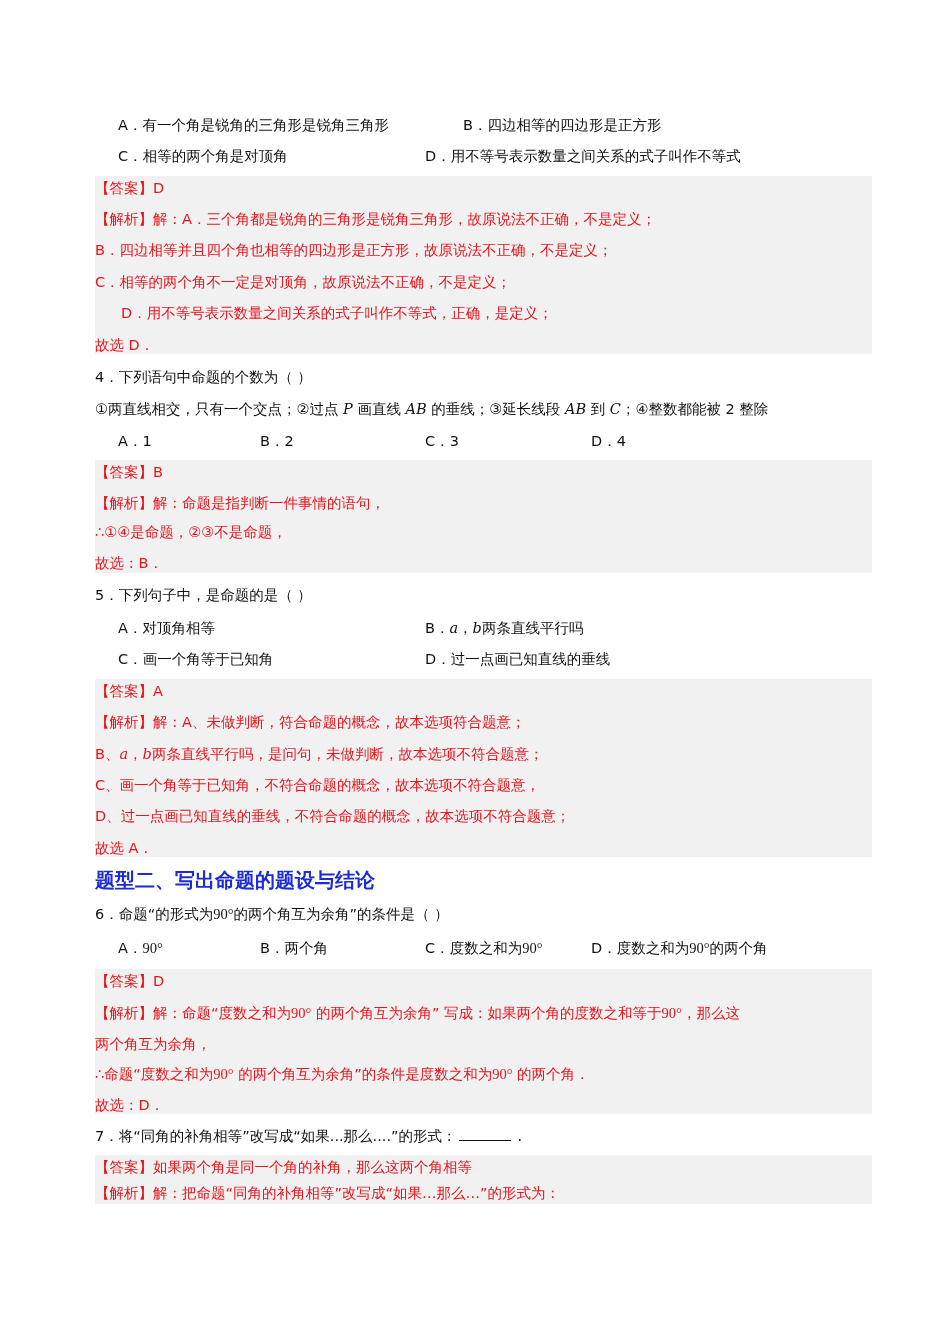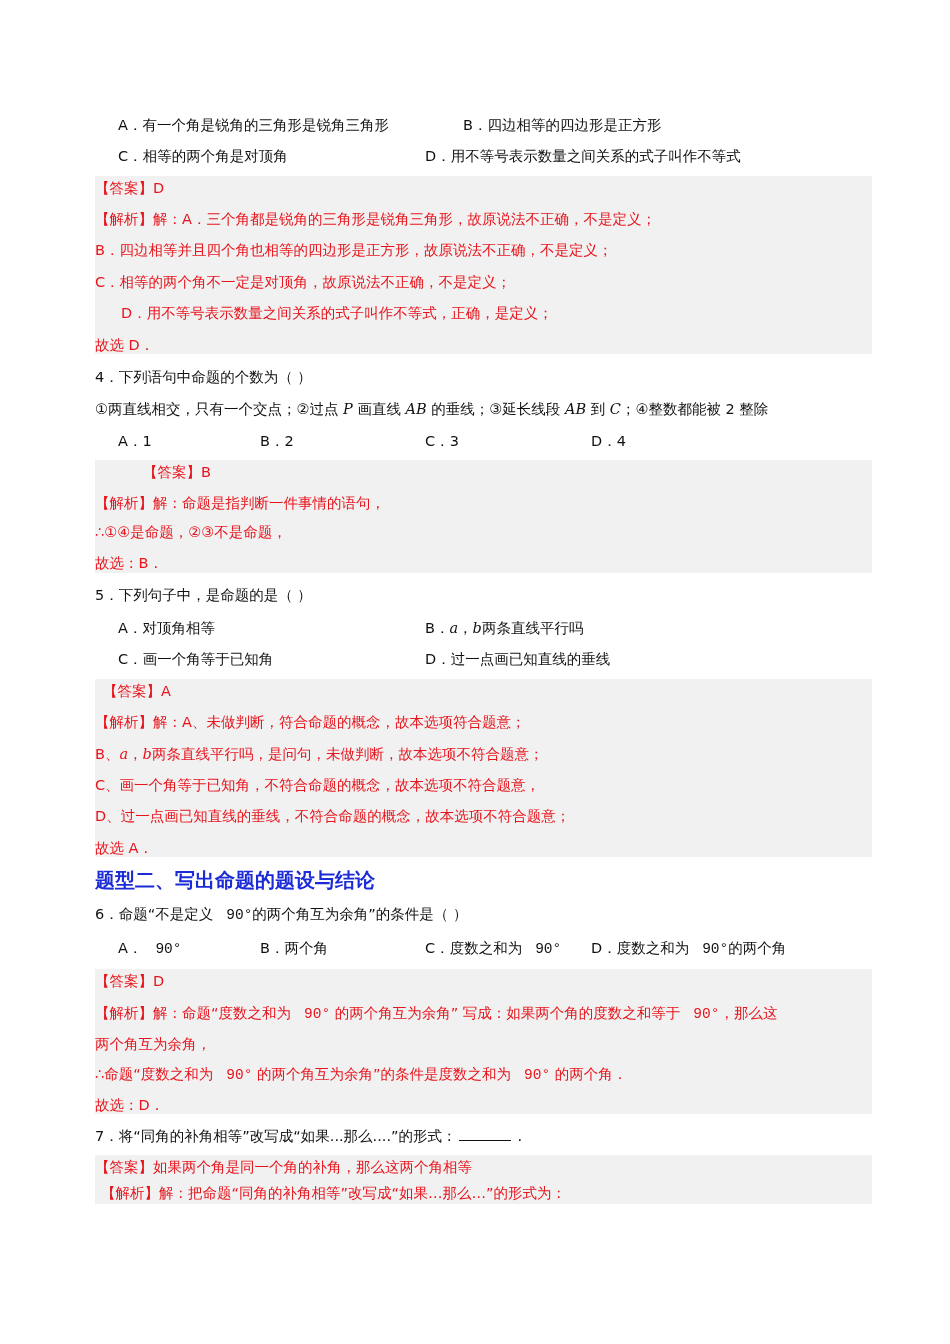--- a/index.html
+++ b/index.html
@@ -10,21 +10,21 @@
     }
     .page { position: absolute; left: 8px; top: 0; width: 950px; height: 1344px; }
     .line { position: absolute; white-space: nowrap; line-height: 20px; }
     .opt { position: absolute; white-space: nowrap; line-height: 20px; }
     .box {
       position: absolute; left: 87px; width: 777px; background: #f1f1f1;
     }
     .red { color: #e8141c; }
     .heading { color: #1b2bd6; font-weight: bold; font-size: 20px; }
     .it { font-family: "DejaVu Serif", "Liberation Serif", serif; font-style: italic; }
-    .deg { font-family: Liberation Mono, monospace; padding-left: 13px; }
+    .deg { font-family: Liberation Serif, serif; }
     .blank { display: inline-block; width: 52px; border-bottom: 1.5px solid #111; height: 14px; vertical-align: baseline; margin: 0 2px; }
   </style>
 </head>
 <body>
 
 <div class="page">
 
   <div class="opt" style="left:110px; top:115px;">
     <span>A．</span><span>有一个角是锐角的三角形是锐角三角形</span>
   </div>
@@ -70,21 +70,21 @@
     <span>B．</span><span>2</span>
   </div>
   <div class="opt" style="left:417px; top:431px;">
     <span>C．</span><span>3</span>
   </div>
   <div class="opt" style="left:583px; top:431px;">
     <span>D．</span><span>4</span>
   </div>
 
   <div class="box" style="top:460px; height:113px;"></div>
-  <div class="line red" style="left:87px; top:462px;padding-left:48px;">
+  <div class="line red" style="left:87px; top:462px;">
     <span>【答案】</span><span>B</span>
   </div>
   <div class="line red" style="left:87px; top:493px;">
     <span>【解析】</span><span>解：命题是指判断一件事情的语句，</span>
   </div>
   <div class="line red" style="left:87px; top:522px;">∴①④是命题，②③不是命题，</div>
   <div class="line red" style="left:87px; top:553px;">故选：B．</div>
 
   <div class="line" style="left:87px; top:585px;">
     <span>5．</span><span>下列句子中，是命题的是（    ）</span>
@@ -96,37 +96,37 @@
     <span>B．</span><span class="it">a</span><span>，</span><span class="it">b</span><span>两条直线平行吗</span>
   </div>
   <div class="opt" style="left:110px; top:649px;">
     <span>C．</span><span>画一个角等于已知角</span>
   </div>
   <div class="opt" style="left:417px; top:649px;">
     <span>D．</span><span>过一点画已知直线的垂线</span>
   </div>
 
   <div class="box" style="top:679px; height:178px;"></div>
-  <div class="line red" style="left:87px; top:681px;padding-left:8px;">
+  <div class="line red" style="left:87px; top:681px;">
     <span>【答案】</span><span>A</span>
   </div>
   <div class="line red" style="left:87px; top:712px;">
     <span>【解析】</span><span>解：A、未做判断，符合命题的概念，故本选项符合题意；</span>
   </div>
   <div class="line red" style="left:87px; top:744px;">
     <span>B、</span><span class="it">a</span><span>，</span><span class="it">b</span><span>两条直线平行吗，是问句，未做判断，故本选项不符合题意；</span>
   </div>
   <div class="line red" style="left:87px; top:775px;">C、画一个角等于已知角，不符合命题的概念，故本选项不符合题意，</div>
   <div class="line red" style="left:87px; top:806px;">D、过一点画已知直线的垂线，不符合命题的概念，故本选项不符合题意；</div>
   <div class="line red" style="left:87px; top:838px;">故选 A．</div>
 
   <div class="line heading" style="left:87px; top:870px;">题型二、写出命题的题设与结论</div>
 
   <div class="line" style="left:87px; top:904px;">
-    <span>6．</span><span>命题“不是定义</span><span class="deg">90°</span><span>的两个角互为余角”的条件是（    ）</span>
+    <span>6．</span><span>命题“的形式为</span><span class="deg">90°</span><span>的两个角互为余角”的条件是（    ）</span>
   </div>
   <div class="opt" style="left:110px; top:938px;">
     <span>A．</span><span class="deg">90°</span>
   </div>
   <div class="opt" style="left:252px; top:938px;">
     <span>B．</span><span>两个角</span>
   </div>
   <div class="opt" style="left:417px; top:938px;">
     <span>C．</span><span>度数之和为</span><span class="deg">90°</span>
   </div>
@@ -148,17 +148,17 @@
   <div class="line red" style="left:87px; top:1095px;">故选：D．</div>
 
   <div class="line" style="left:87px; top:1126px;">
     <span>7．</span><span>将“同角的补角相等”改写成“如果...那么....”的形式：</span><span class="blank"></span><span>．</span>
   </div>
 
   <div class="box" style="top:1155px; height:49px;"></div>
   <div class="line red" style="left:87px; top:1157px;">
     <span>【答案】</span><span>如果两个角是同一个角的补角，那么这两个角相等</span>
   </div>
-  <div class="line red" style="left:87px; top:1183px;margin-left:6px;">
+  <div class="line red" style="left:87px; top:1183px;">
     <span>【解析】</span><span>解：把命题“同角的补角相等”改写成“如果…那么…”的形式为：</span>
   </div>
 
 </div>
 
 </body></html>

